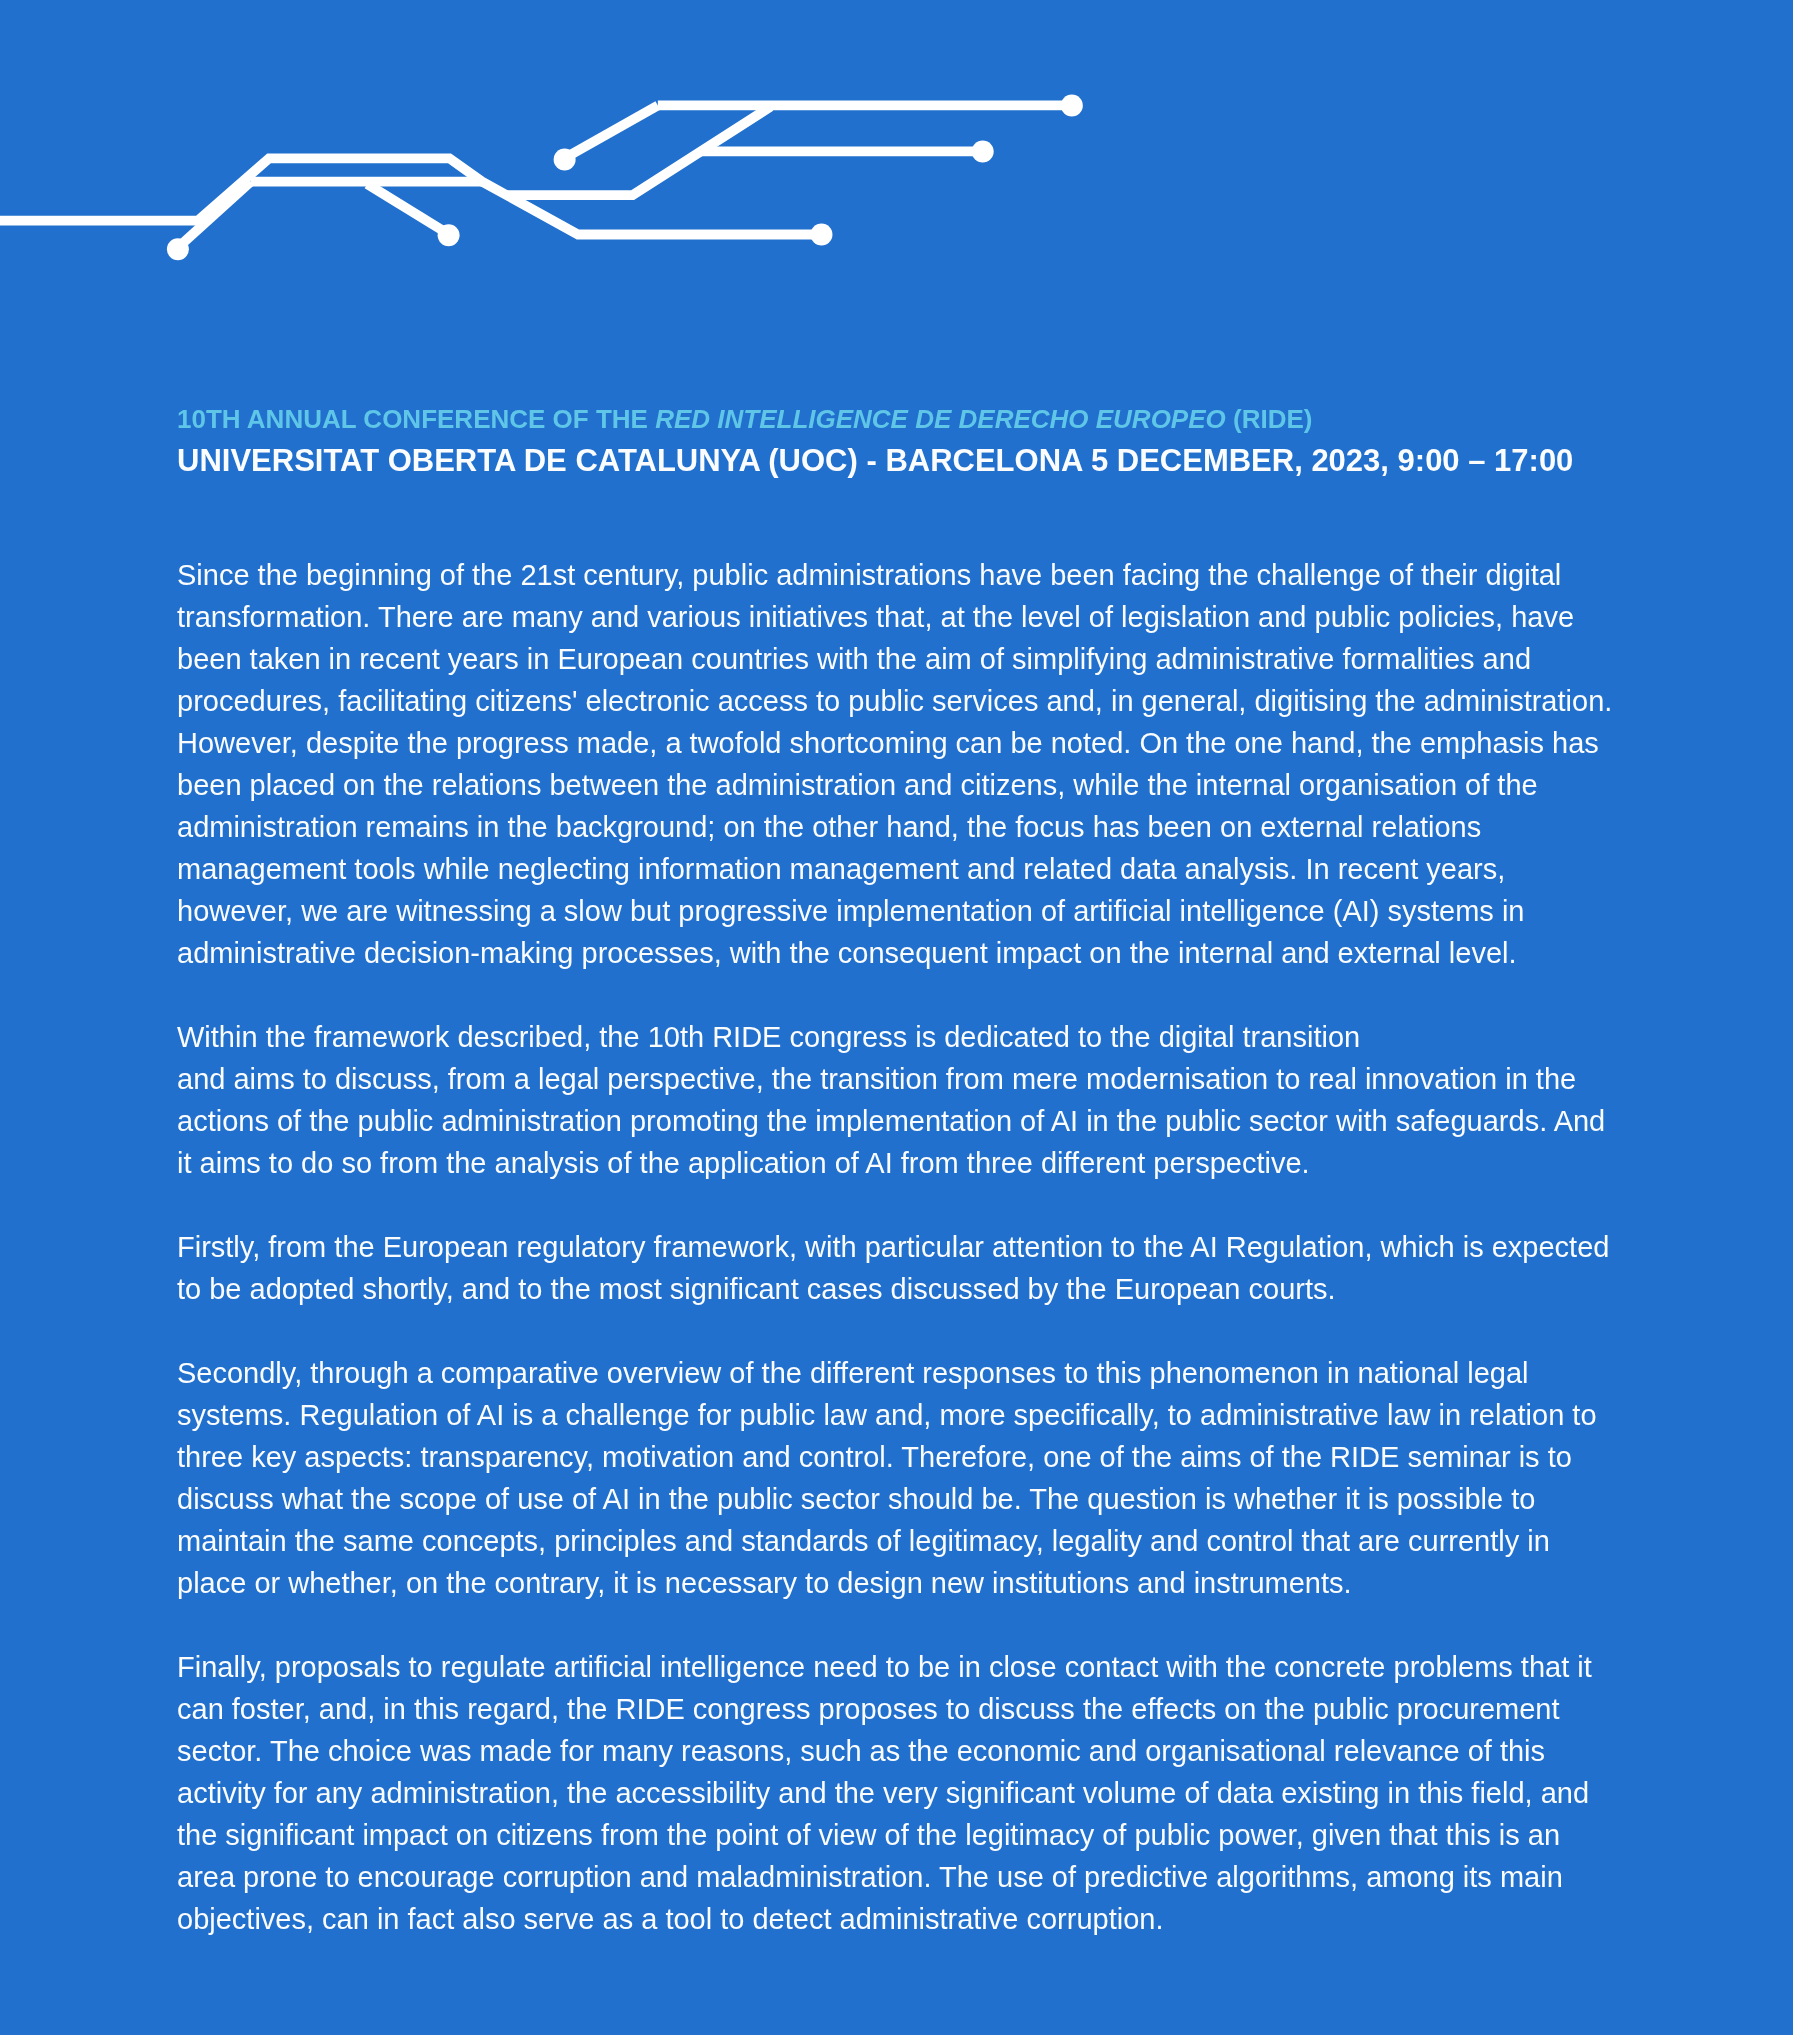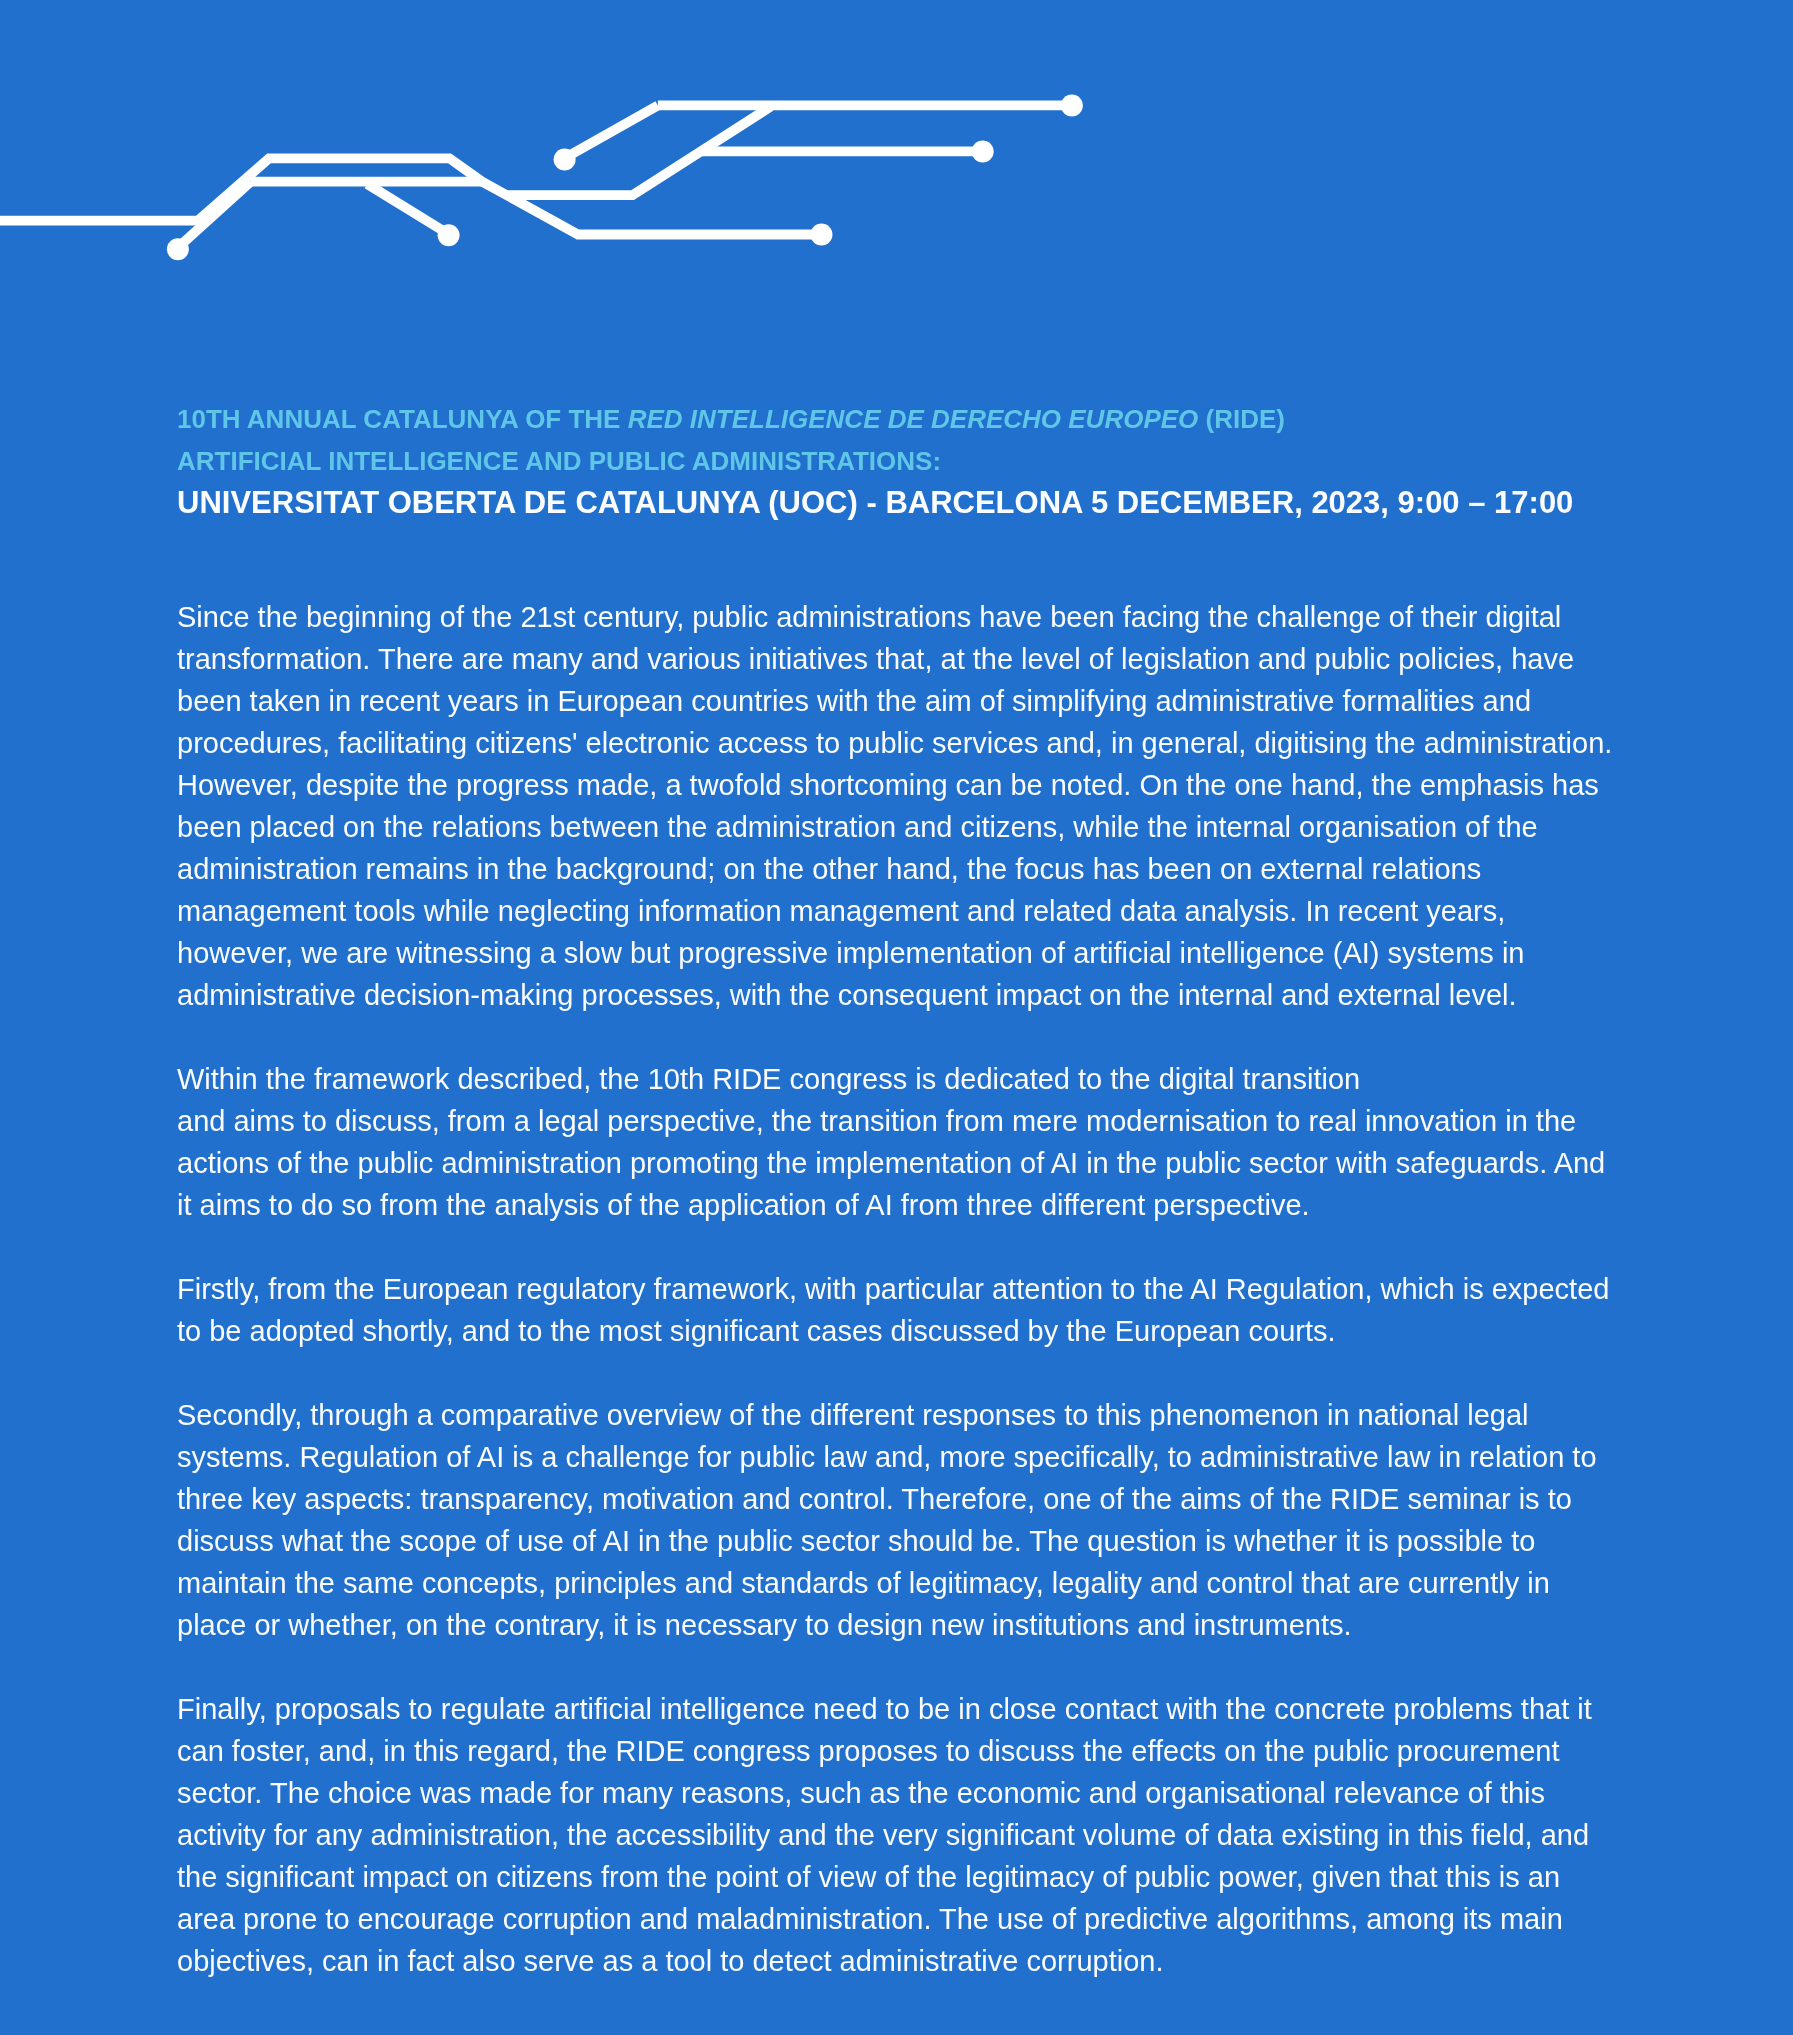--- a/index.html
+++ b/index.html
@@ -68,22 +68,21 @@
     <circle cx="1387" cy="392" r="27"></circle>
     <circle cx="2018" cy="576" r="27"></circle>
     <circle cx="2414" cy="372" r="27"></circle>
     <circle cx="2633" cy="259" r="27"></circle>
   </g>
 </svg>
 
 <main class="content">
 
   <header class="header-block">
-    <div class="title-line"><span>10TH ANNUAL CATALUNYA OF THE </span><span class="title-italic">RED INTELLIGENCE DE DERECHO EUROPEO</span><span> (RIDE)</span></div>
-    <div class="title-line">ARTIFICIAL INTELLIGENCE AND PUBLIC ADMINISTRATIONS:</div>
+    <div class="title-line"><span>10TH ANNUAL CONFERENCE OF THE </span><span class="title-italic">RED INTELLIGENCE DE DERECHO EUROPEO</span><span> (RIDE)</span></div>
     <div class="subtitle-line">UNIVERSITAT OBERTA DE CATALUNYA (UOC) - BARCELONA 5 DECEMBER, 2023, 9:00 – 17:00</div>
   </header>
 
   <p class="body-par first">Since the beginning of the 21st century, public administrations have been facing the challenge of their digital transformation. There are many and various initiatives that, at the level of legislation and public policies, have been taken in recent years in European countries with the aim of simplifying administrative formalities and procedures, facilitating citizens' electronic access to public services and, in general, digitising the administration. However, despite the progress made, a twofold shortcoming can be noted. On the one hand, the emphasis has been placed on the relations between the administration and citizens, while the internal organisation of the administration remains in the background; on the other hand, the focus has been on external relations management tools while neglecting information management and related data analysis. In recent years, however, we are witnessing a slow but progressive implementation of artificial intelligence (AI) systems in administrative decision-making processes, with the consequent impact on the internal and external level.</p>
 
   <p class="body-par">Within the framework described, the 10th RIDE congress is dedicated to the digital transition
 and aims to discuss, from a legal perspective, the transition from mere modernisation to real innovation in the actions of the public administration promoting the implementation of AI in the public sector with safeguards. And it aims to do so from the analysis of the application of AI from three different perspective.</p>
 
   <p class="body-par">Firstly, from the European regulatory framework, with particular attention to the AI Regulation, which is expected to be adopted shortly, and to the most significant cases discussed by the European courts.</p>
 

